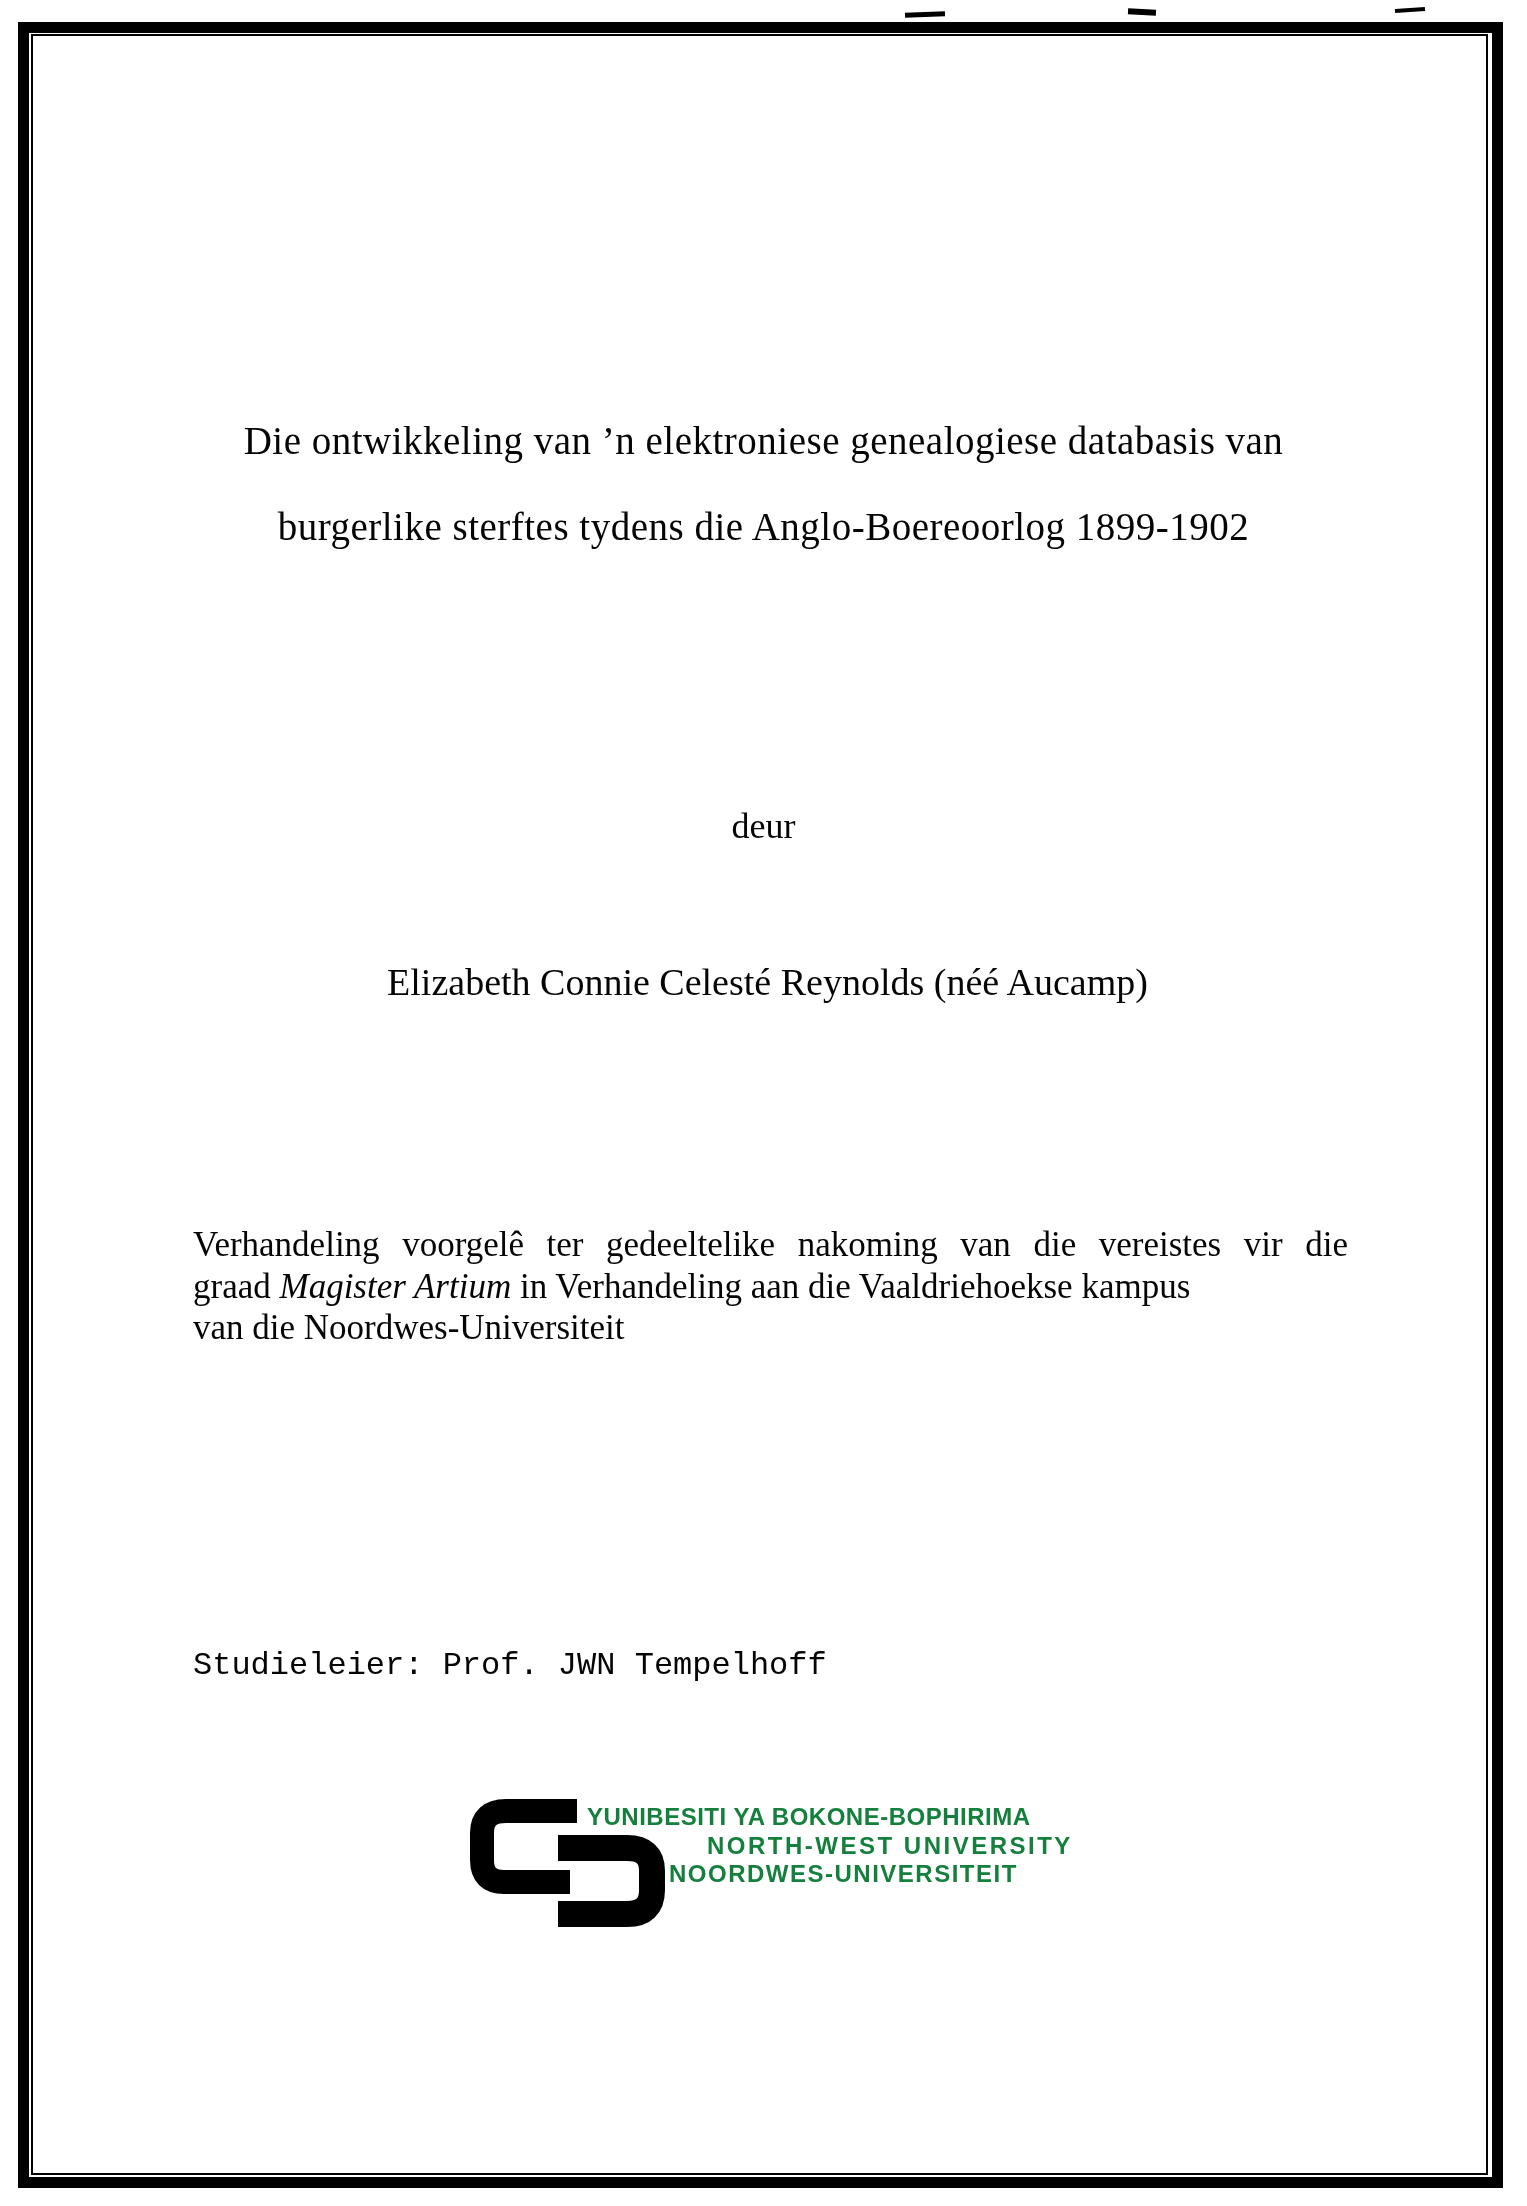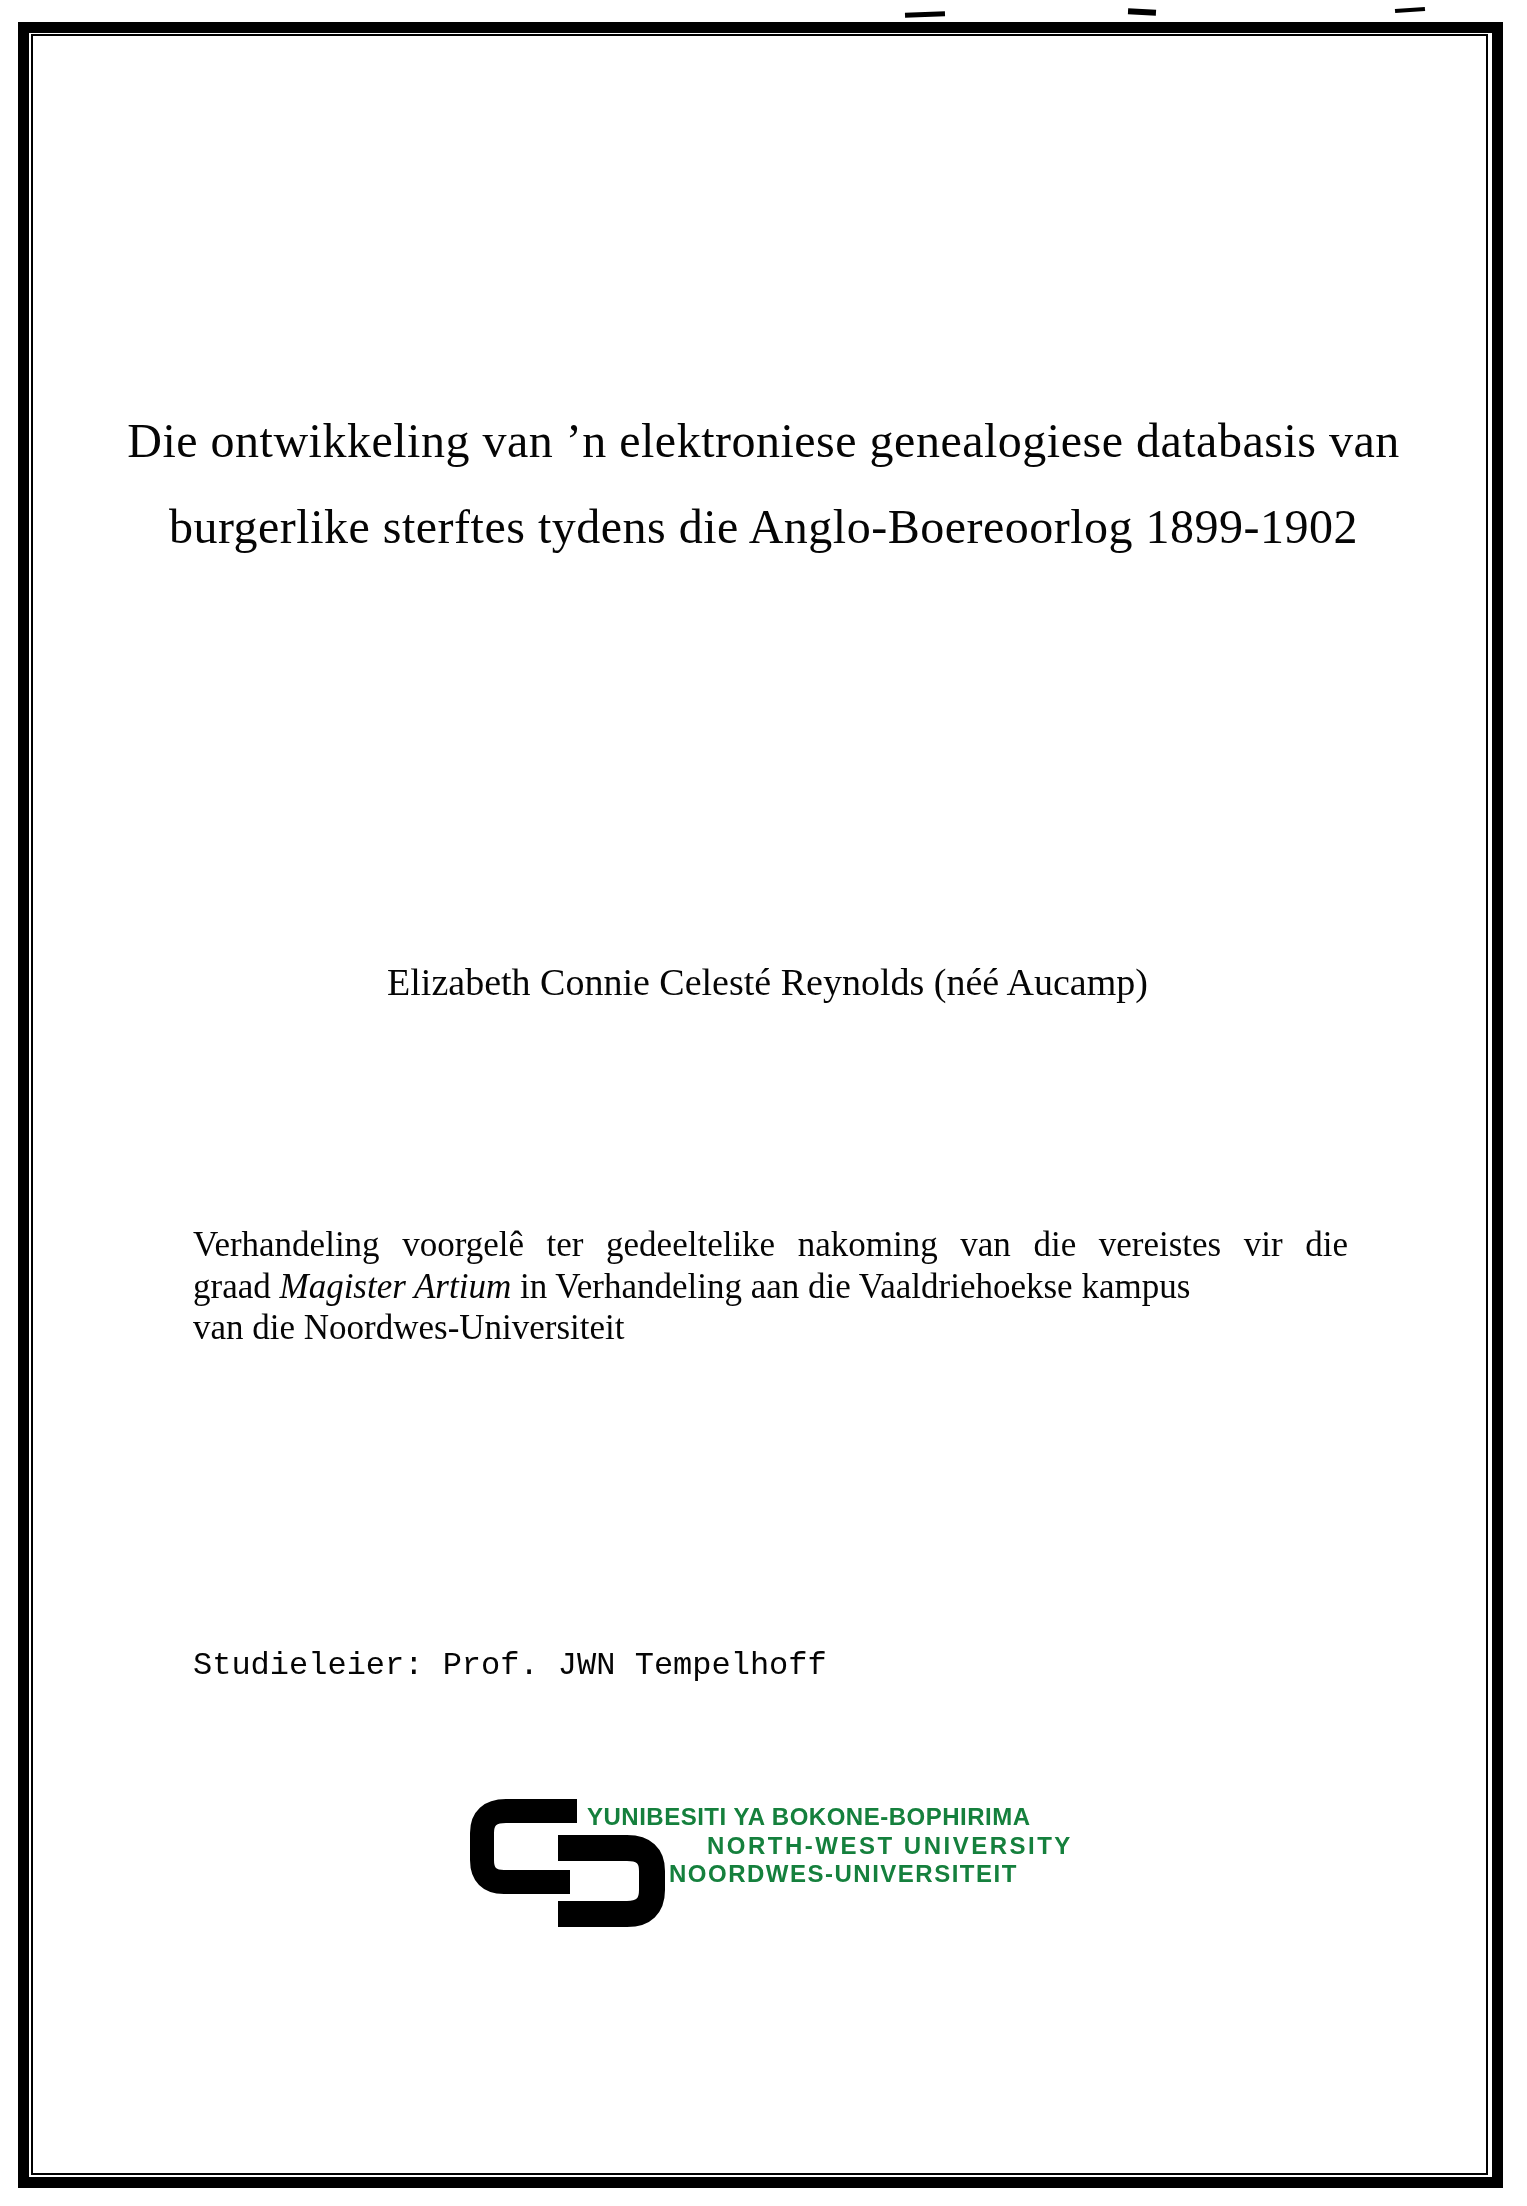--- a/index.html
+++ b/index.html
@@ -29,21 +29,21 @@
   .speck { position: absolute; background: #000; }
   .speck-1 { left: 905px;  top: 12px; width: 40px; height: 5px; transform: rotate(-2deg); }
   .speck-2 { left: 1128px; top: 9px;  width: 28px; height: 6px; transform: rotate(3deg); }
   .speck-3 { left: 1395px; top: 8px;  width: 30px; height: 4px; transform: rotate(-4deg); }
 
   .title-block {
     position: absolute;
     left: 0; right: 0;
     top: 398px;
     text-align: center;
-    font-size: 48px;
+    font-size: 39px;
     line-height: 86px;
     letter-spacing: 0.5px;
   }
   .byline {
     position: absolute;
     left: 0; right: 0;
     top: 806px;
     text-align: center;
     font-size: 36px;
     line-height: 40px;
@@ -109,20 +109,21 @@
 
   <div class="frame-outer">
     <div class="frame-inner"></div>
   </div>
 
   <div class="title-block">
     <div>Die ontwikkeling van ’n elektroniese genealogiese databasis van</div>
     <div>burgerlike sterftes tydens die Anglo-Boereoorlog 1899-1902</div>
   </div>
 
+  <div class="byline">deur</div>
 
   <div class="author">Elizabeth Connie Celesté Reynolds (néé Aucamp)</div>
 
   <div class="note">
     <div class="note-line-justified">Verhandeling voorgelê ter gedeeltelike nakoming van die vereistes vir die</div>
     <div><span>graad </span><i>Magister Artium</i><span> in Verhandeling aan die Vaaldriehoekse kampus</span></div>
     <div>van die Noordwes-Universiteit</div>
   </div>
 
   <div class="supervisor-block">

